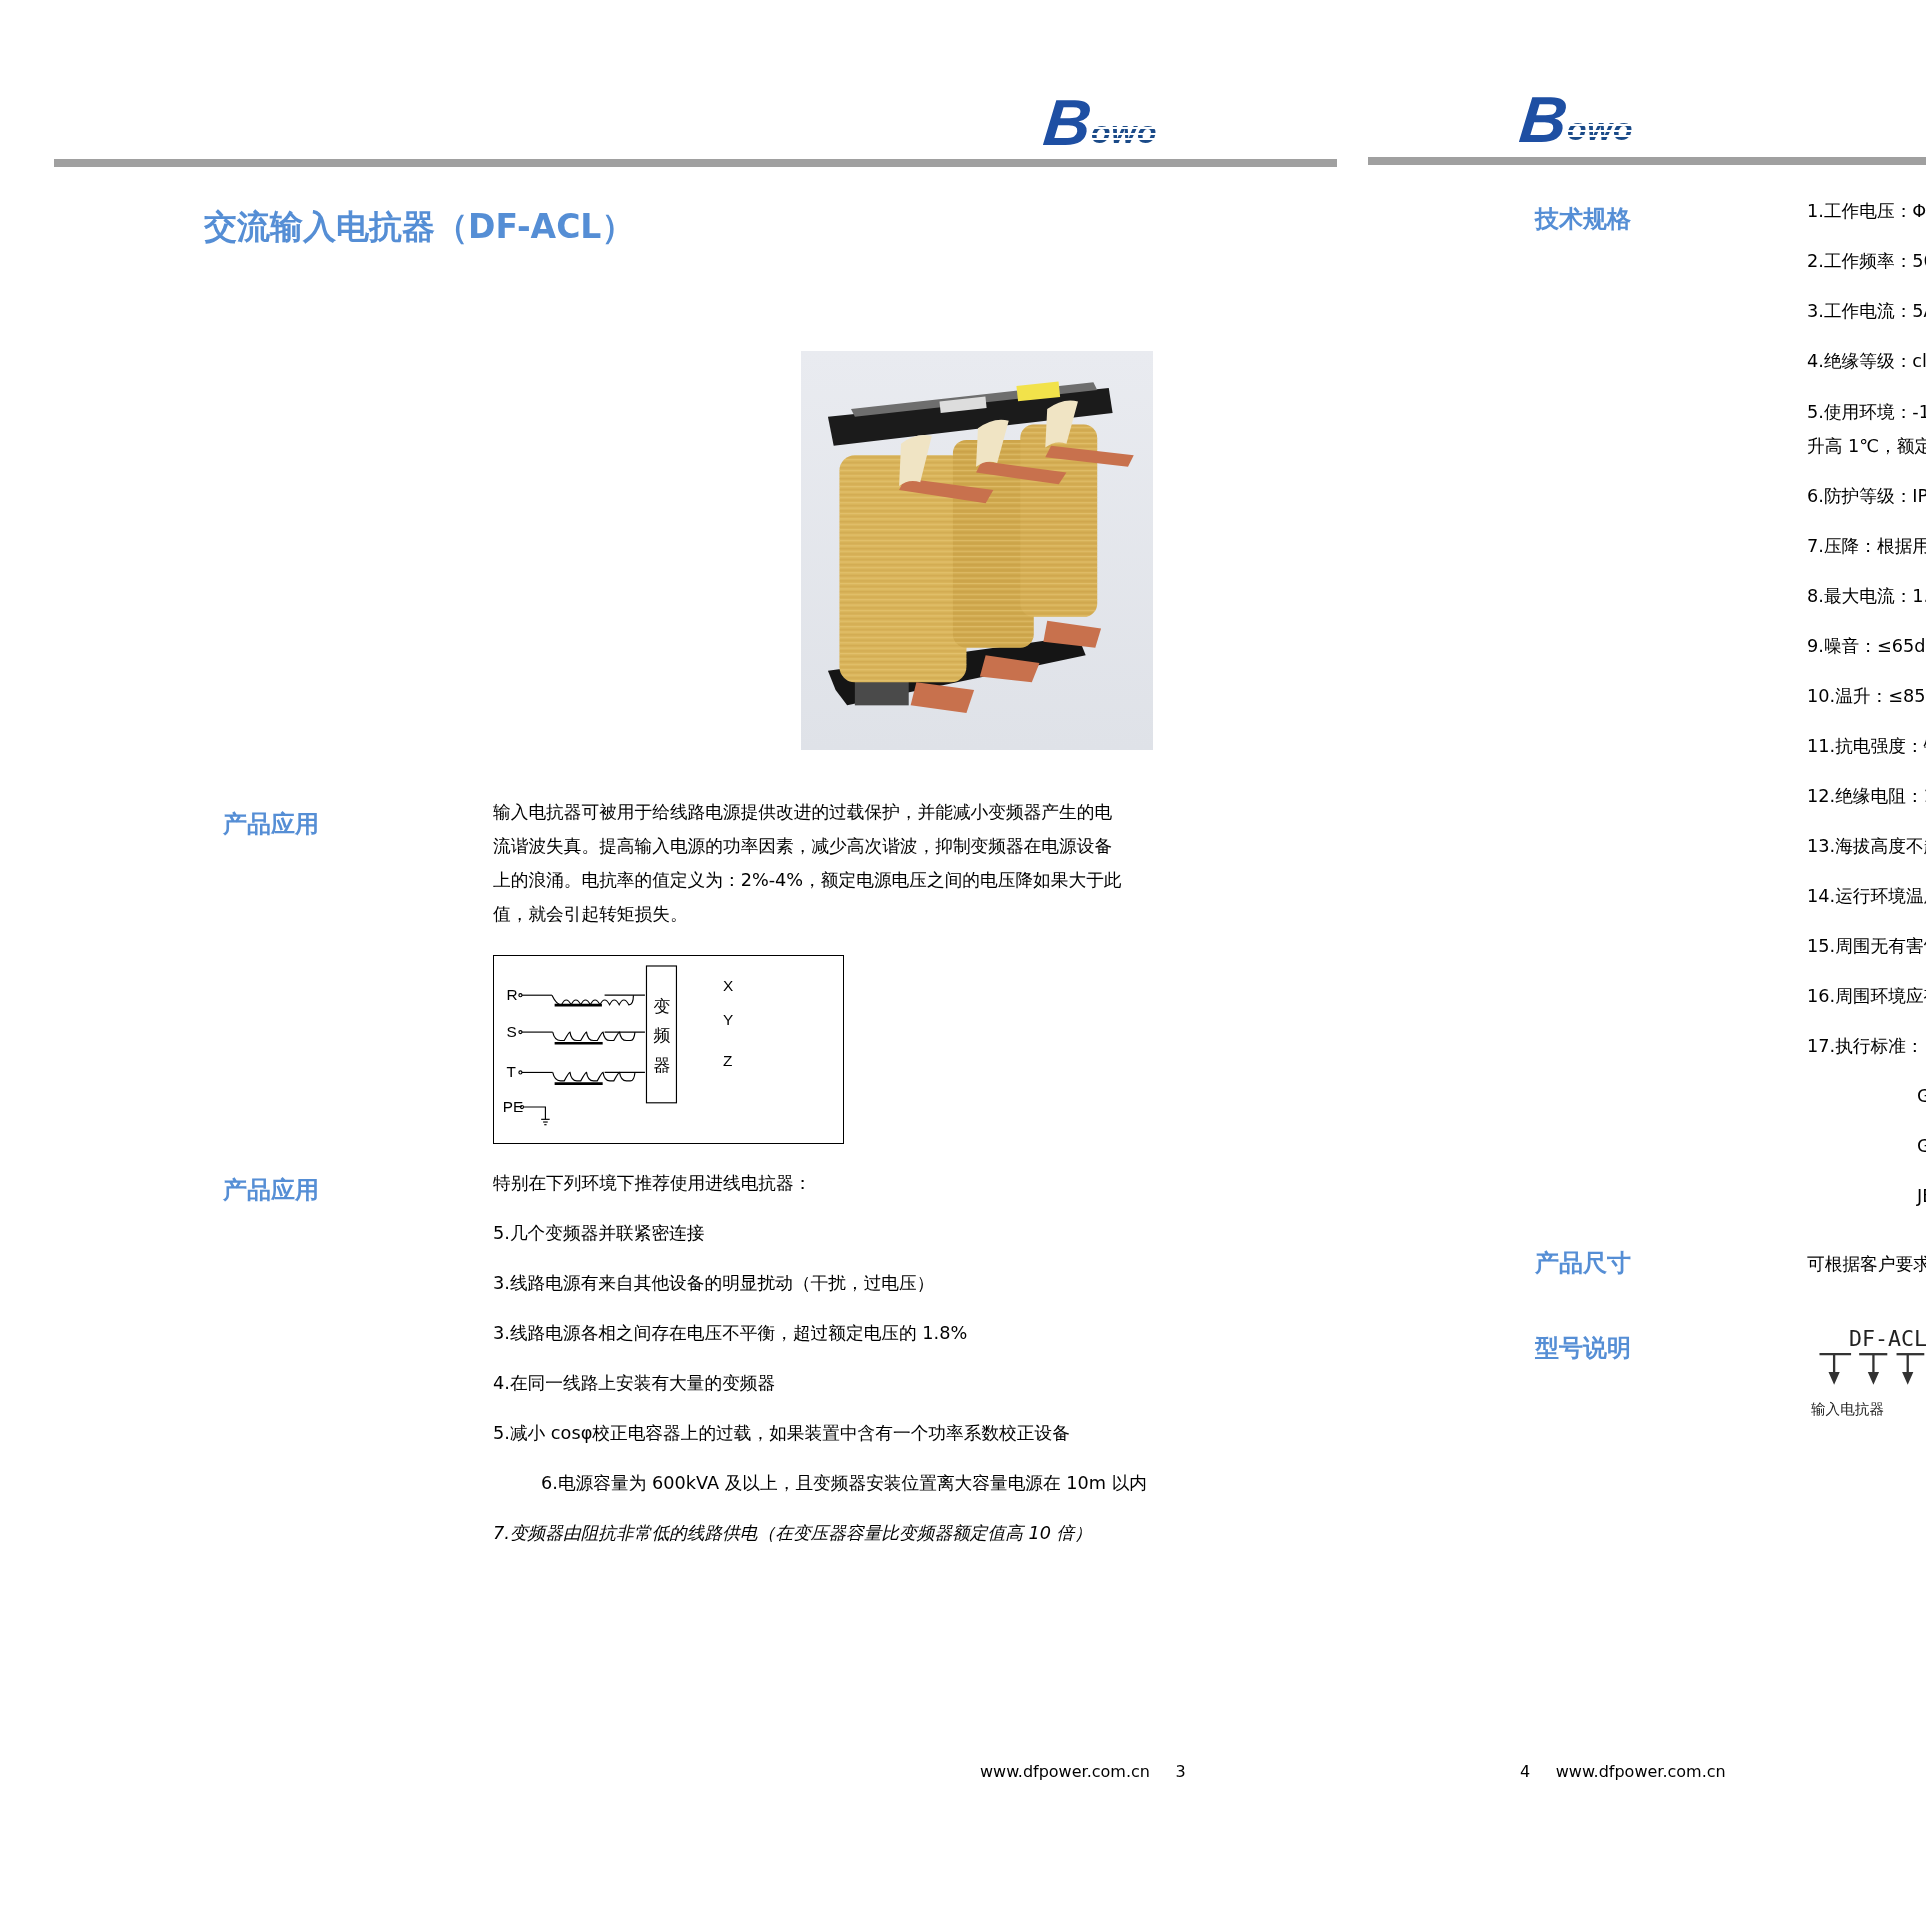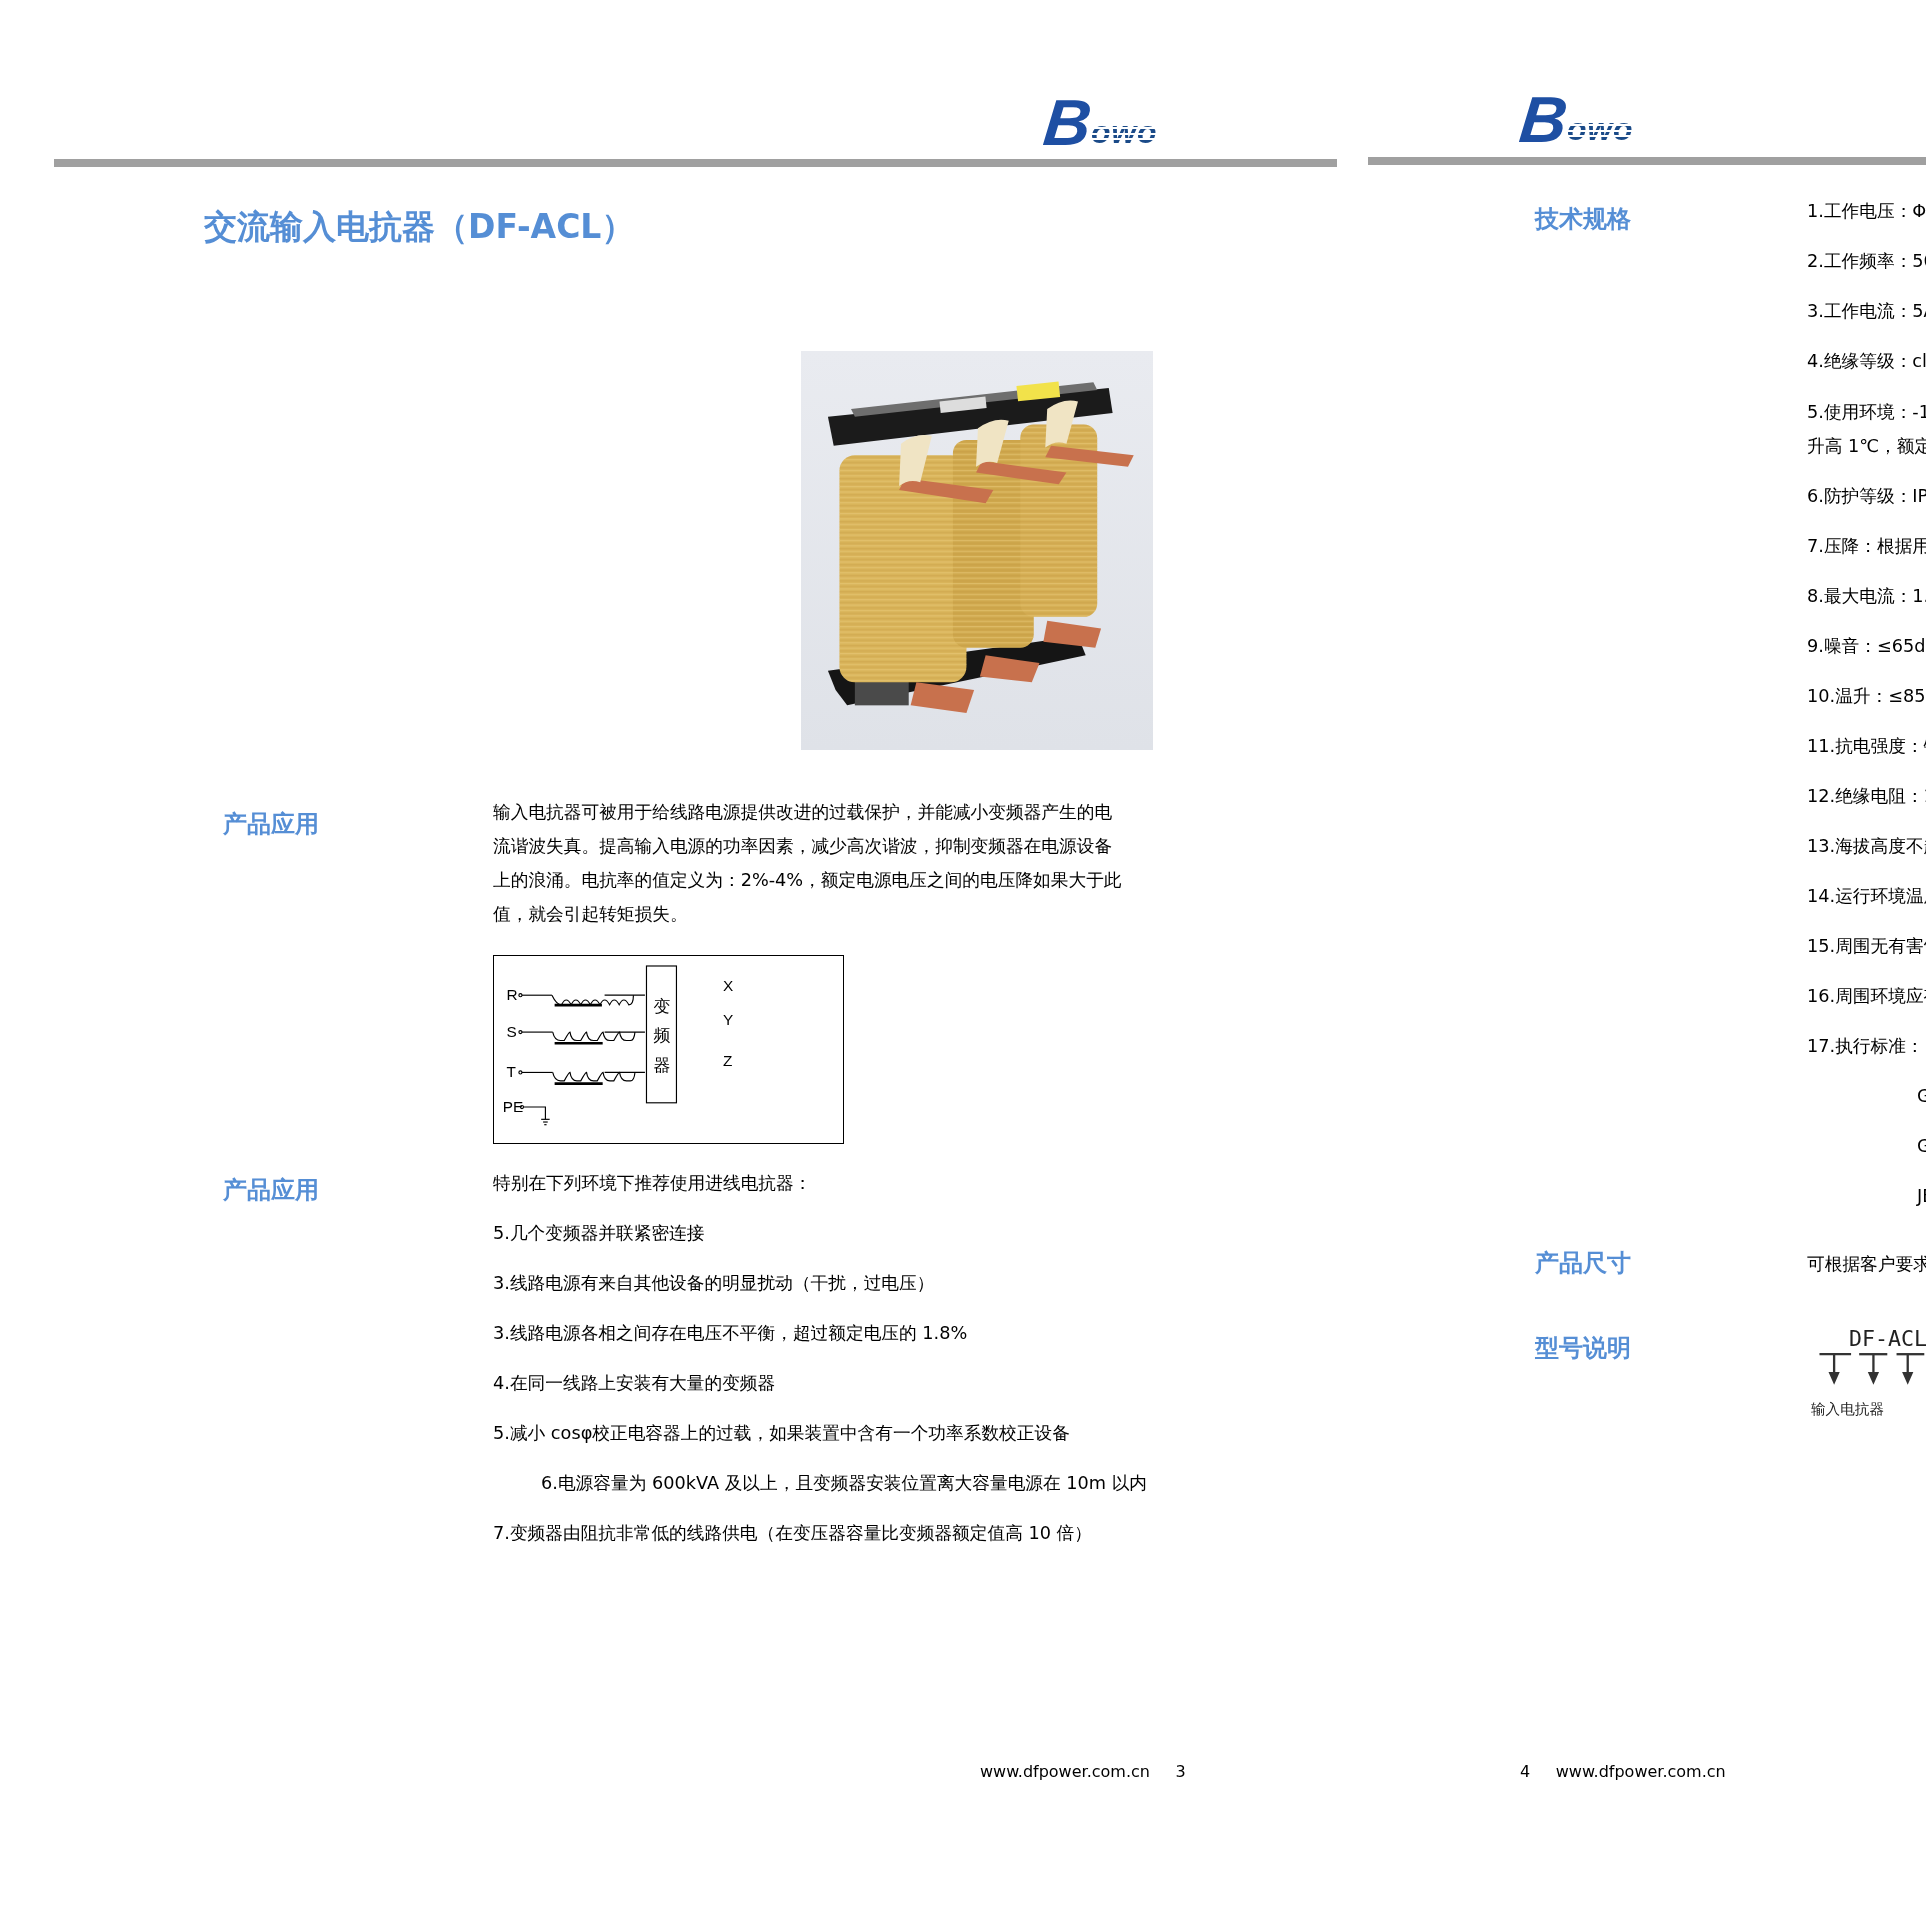--- a/index.html
+++ b/index.html
@@ -134,21 +134,21 @@
 
   <div class="abs sec-label" style="left:223px; top:1175px;">产品应用</div>
   <div class="abs" style="left:493px; top:1158px;">
     <div class="body-text" style="line-height:50px;">特别在下列环境下推荐使用进线电抗器：</div>
     <div class="body-text" style="line-height:50px;">5.几个变频器并联紧密连接</div>
     <div class="body-text" style="line-height:50px;">3.线路电源有来自其他设备的明显扰动（干扰，过电压）</div>
     <div class="body-text" style="line-height:50px;">3.线路电源各相之间存在电压不平衡，超过额定电压的 1.8%</div>
     <div class="body-text" style="line-height:50px;">4.在同一线路上安装有大量的变频器</div>
     <div class="body-text" style="line-height:50px;">5.减小 cosφ校正电容器上的过载，如果装置中含有一个功率系数校正设备</div>
     <div class="body-text" style="line-height:50px;margin-left:48px;">6.电源容量为 600kVA 及以上，且变频器安装位置离大容量电源在 10m 以内</div>
-    <div class="body-text" style="line-height:50px;">7.变频器由阻抗非常低的线路供电（在变压器容量比变频器额定值高 10 倍）</div>
+    <div class="body-text" style="line-height:50px;font-style:italic;">7.变频器由阻抗非常低的线路供电（在变压器容量比变频器额定值高 10 倍）</div>
   </div>
 
   <div class="abs footer" style="left:980px; top:1760px;">
     <span>www.dfpower.com.cn</span>
     <span style="display:inline-block; width:15.4px;"></span>
     <span>3</span>
   </div>
 </div>
 
 <div>

